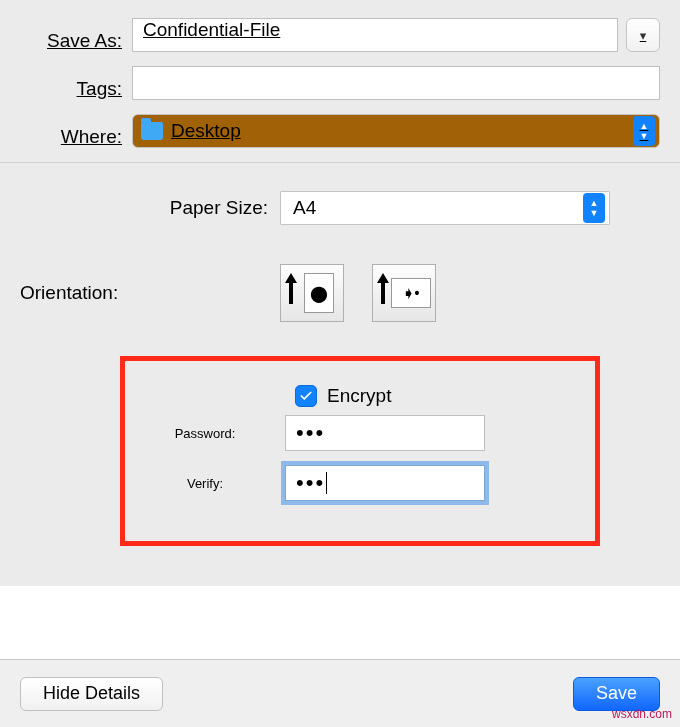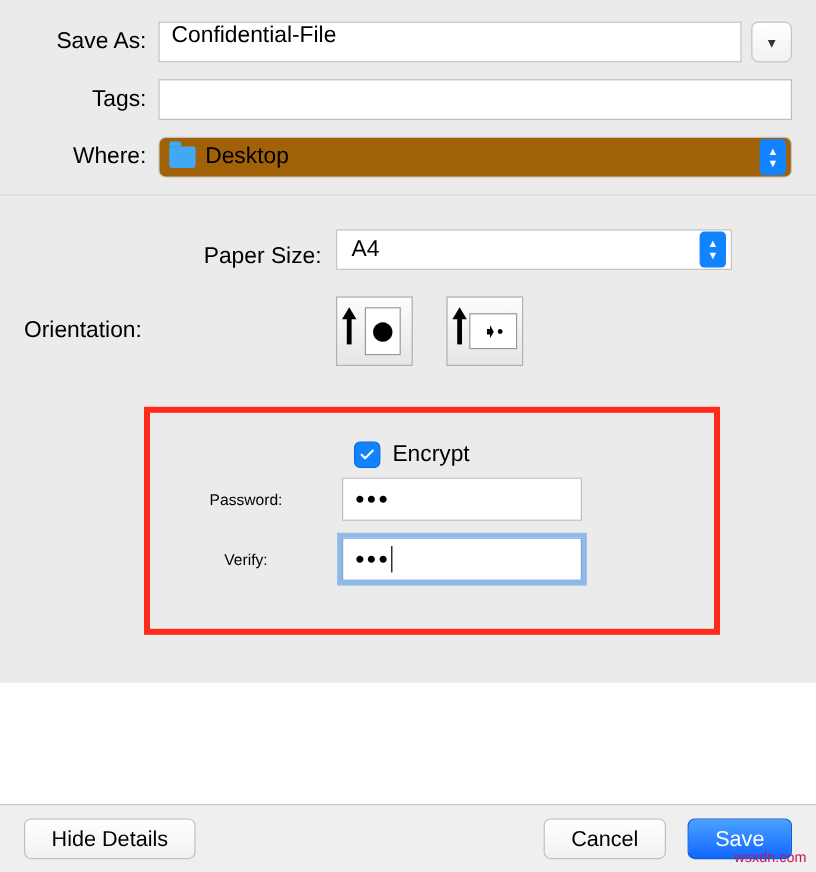--- a/index.html
+++ b/index.html
@@ -25,45 +25,46 @@
     .panel-bot {
       background: #efefef;
       border-top: 1px solid #c8c8c8;
       padding: 14px 20px;
       display: flex;
       align-items: center;
       position: absolute;
       bottom: 0;
       left: 0;
       right: 0;
-      height: 57px;
+      height: 68px;
     }
     .row {
       display: flex;
-      align-items: center;
+      align-items: flex-end;
       margin-bottom: 14px;
+      text-decoration: underline;
     }
     .row:last-child { margin-bottom: 0; }
     .label {
       width: 112px;
       text-align: right;
       padding-right: 10px;
       font-size: 19px;
       color: #000;
     }
     .mid-row .label-mid {
       width: 260px;
       text-align: right;
       padding-right: 12px;
       font-size: 19px;
     }
     .mid-row {
       display: flex;
-      align-items: flex-end;
-      margin-bottom: 22px;
+      align-items: center;
+      margin-bottom: 39px;
     }
     .text-input {
       flex: 1;
       height: 34px;
       border: 1px solid #bfbfbf;
       border-radius: 0;
       background: #fff;
       padding: 0 10px;
       font-size: 19px;
       outline: none;
@@ -352,18 +353,17 @@
         <span>•••</span>
           <span class="cursor"></span>
       </div>
     </div>
   </div>
 </div>
 
 <div class="panel-bot">
   <div class="btn bot-left">Hide Details</div>
   <div class="bot-right">
-    <div class="btn">Cancel</div>
     <div class="btn primary">Save</div>
   </div>
 </div>
 
 <div class="watermark">wsxdn.com</div>
 
 </body></html>

